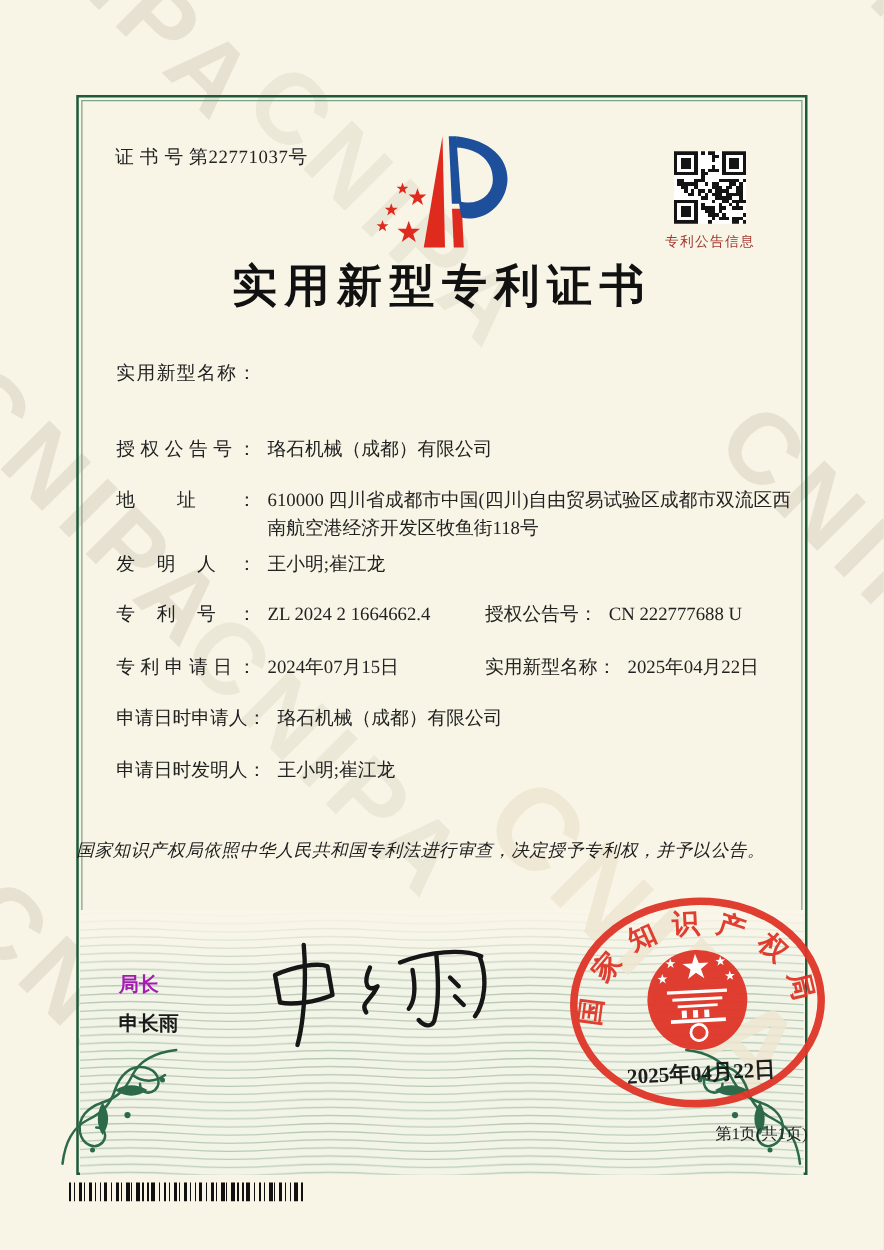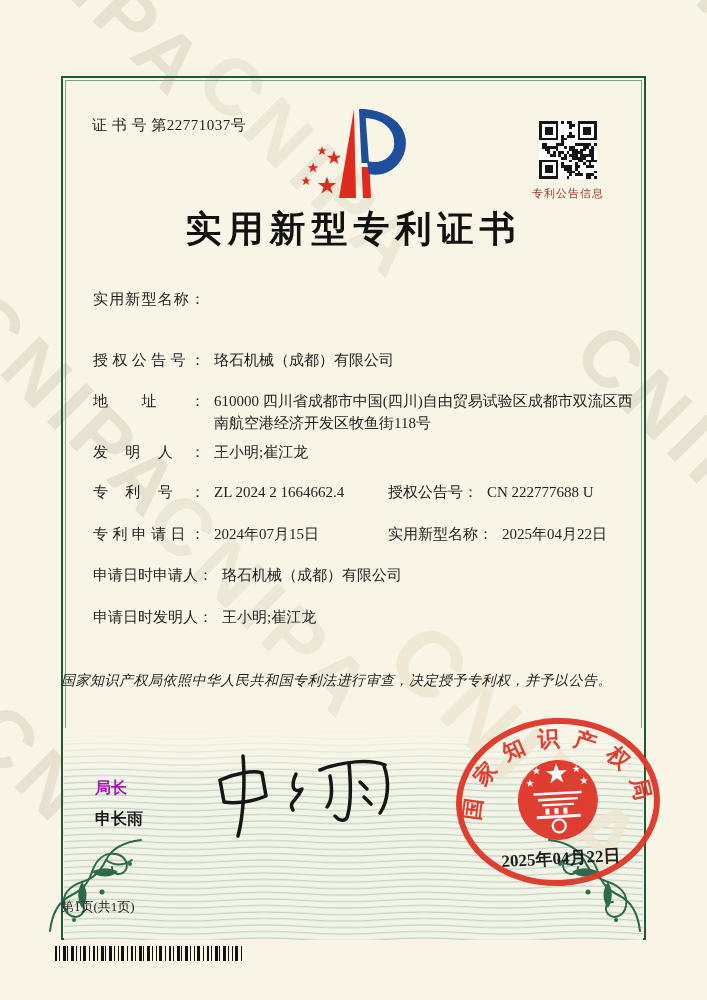--- a/index.html
+++ b/index.html
@@ -71,21 +71,21 @@
     font-size:14px;font-style:italic;letter-spacing:.5px;color:#1d1d1d;
   }
   .stmt.s1{top:672px}
   .stmt.s2{top:702px}
   
   #sig-title{position:absolute;left:95px;top:778px;font-family:"Liberation Sans","DejaVu Sans",sans-serif;font-size:16px;font-weight:600;z-index:3;color:#a21caf}
   #sig-name{position:absolute;left:95px;top:809px;font-family:Liberation Mono, monospace;font-size:16px;font-weight:600;z-index:3;color:#1a1a1a}
   #signature{position:absolute;left:198px;top:740px;z-index:3}
   #seal{position:absolute;left:450px;top:712px;z-index:4;transform:rotate(-3deg);opacity:.96}
   
-  #footer{position:absolute;left:61px;top:898px;width:585px;text-align:left;font-size:13px;z-index:3}
+  #footer{position:absolute;left:61px;top:898px;width:585px;text-align:right;font-size:13px;z-index:3}
   #barcode{
     position:absolute;left:55px;top:946px;width:188px;height:15px;z-index:3;
     background:repeating-linear-gradient(90deg,
       #101010 0 2px,transparent 2px 4px,
       #101010 4px 5px,transparent 5px 8px,
       #101010 8px 11px,transparent 11px 12px,
       #101010 12px 13px,transparent 13px 16px,
       #101010 16px 19px,transparent 19px 21px,
       #101010 21px 22px,transparent 22px 25px,
       #101010 25px 26px,transparent 26px 28px,

